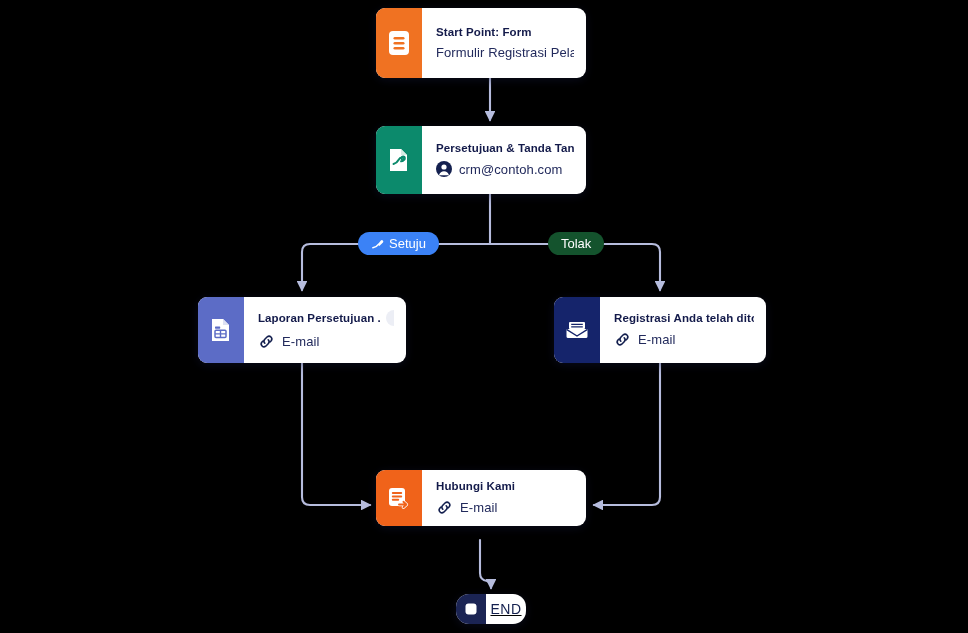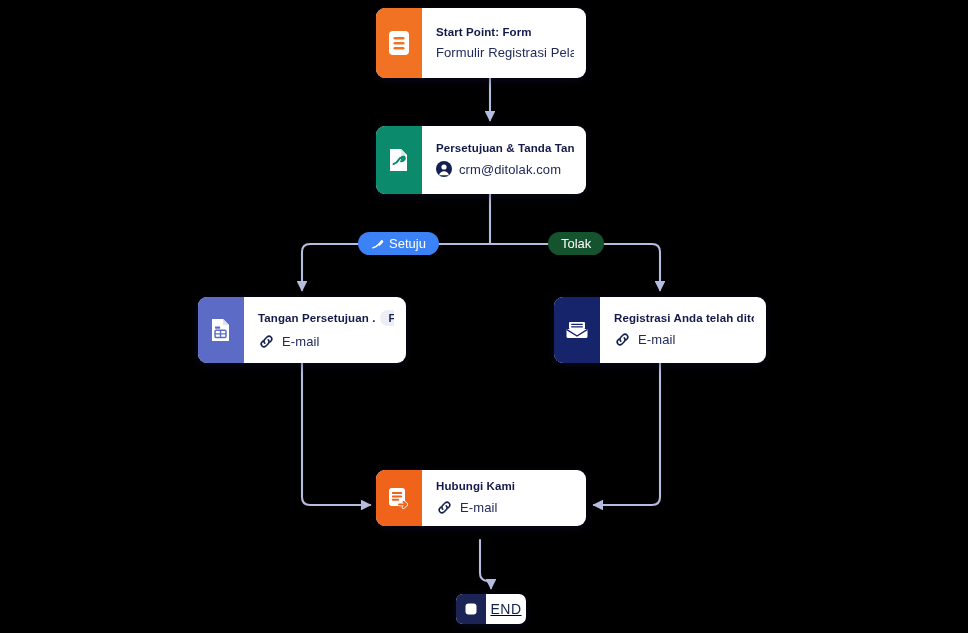--- a/index.html
+++ b/index.html
@@ -83,21 +83,21 @@
 
   #node-rejected{left:554px;top:297px;width:212px;height:66px;}
   #node-rejected .iconpane{background:#15246b;}
 
   #node-contact{left:376px;top:470px;width:210px;height:56px;}
   #node-contact .iconpane{background:#f0631a;}
 
   
   #node-end{
     left:456px;top:594px;width:70px;height:30px;
-    border-radius:7px;
+    border-radius:13px;
     text-decoration:underline;
   }
   #node-end .iconpane{width:30px;flex:0 0 30px;background:#1b2454;}
   #node-end .body{padding:0 0 0 0;align-items:center;justify-content:center;}
   #node-end .endlabel{
     font-size:14px;color:#14204f;letter-spacing:.5px;
   }
 
   
   .badge{
@@ -175,21 +175,21 @@
     <div class="body">
       <div class="title">
         <span>Persetujuan &amp; Tanda Tangan ...</span>
       </div>
       <div class="sub">
         <svg class="ico" width="16" height="16" viewBox="0 0 16 16" xmlns="http://www.w3.org/2000/svg">
           <circle cx="8" cy="8" r="8" fill="#14204f"></circle>
           <circle cx="8" cy="6" r="2.6" fill="#ffffff"></circle>
           <path d="M2.9 14.2 q1.5 -4 5.1 -4 q3.6 0 5.1 4 z" fill="#ffffff"></path>
         </svg>
-        <span>crm@ditolak.com</span>
+        <span>crm@contoh.com</span>
       </div>
     </div>
   </div>
 
   <div class="badge" id="badge-approve">
     <svg class="ico" width="13" height="13" viewBox="0 0 14 14" xmlns="http://www.w3.org/2000/svg">
       <path d="M2 11.5 q4 -0.6 6 -3.6" fill="none" stroke="#ffffff" stroke-width="1.7" stroke-linecap="round"></path>
       <path d="M7.2 8.2 l3.4 -4.4 a1.6 1.6 0 0 1 2.3 2.2 l-3.9 3.6 z" fill="#ffffff"></path>
     </svg>
     <span>Setuju</span>
@@ -204,21 +204,21 @@
       <svg class="ico" width="24" height="26" viewBox="0 0 24 26" xmlns="http://www.w3.org/2000/svg">
         <path d="M3 2 h11 l6 6 v16 h-17 z" fill="#ffffff"></path>
         <path d="M14 2 v6 h6 z" fill="#dde1f3"></path>
         <rect x="6" y="9.5" width="5.2" height="2.2" rx="0.6" fill="#5c6cc6"></rect>
         <rect x="6" y="13.2" width="11" height="7.4" rx="1" fill="none" stroke="#5c6cc6" stroke-width="1.5"></rect>
         <path d="M11.5 13.2 v7.4 M6 16.9 h11" stroke="#5c6cc6" stroke-width="1.4"></path>
       </svg>
     </div>
     <div class="body">
       <div class="title">
-        <span>Tangan Persetujuan .</span>
+        <span>Laporan Persetujuan .</span>
         <span class="chip">Form Tit</span>
       </div>
       <div class="sub">
         <svg class="ico" width="17" height="17" viewBox="0 0 18 18" xmlns="http://www.w3.org/2000/svg">
           <g fill="none" stroke="#14204f" stroke-width="1.7" stroke-linecap="round">
             <path d="M7.2 10.8 a3 3 0 0 1 0 -4.2 l2.6 -2.6 a3 3 0 0 1 4.2 4.2 l-1.3 1.3"></path>
             <path d="M10.8 7.2 a3 3 0 0 1 0 4.2 l-2.6 2.6 a3 3 0 0 1 -4.2 -4.2 l1.3 -1.3"></path>
           </g>
         </svg>
         <span>E-mail</span>

